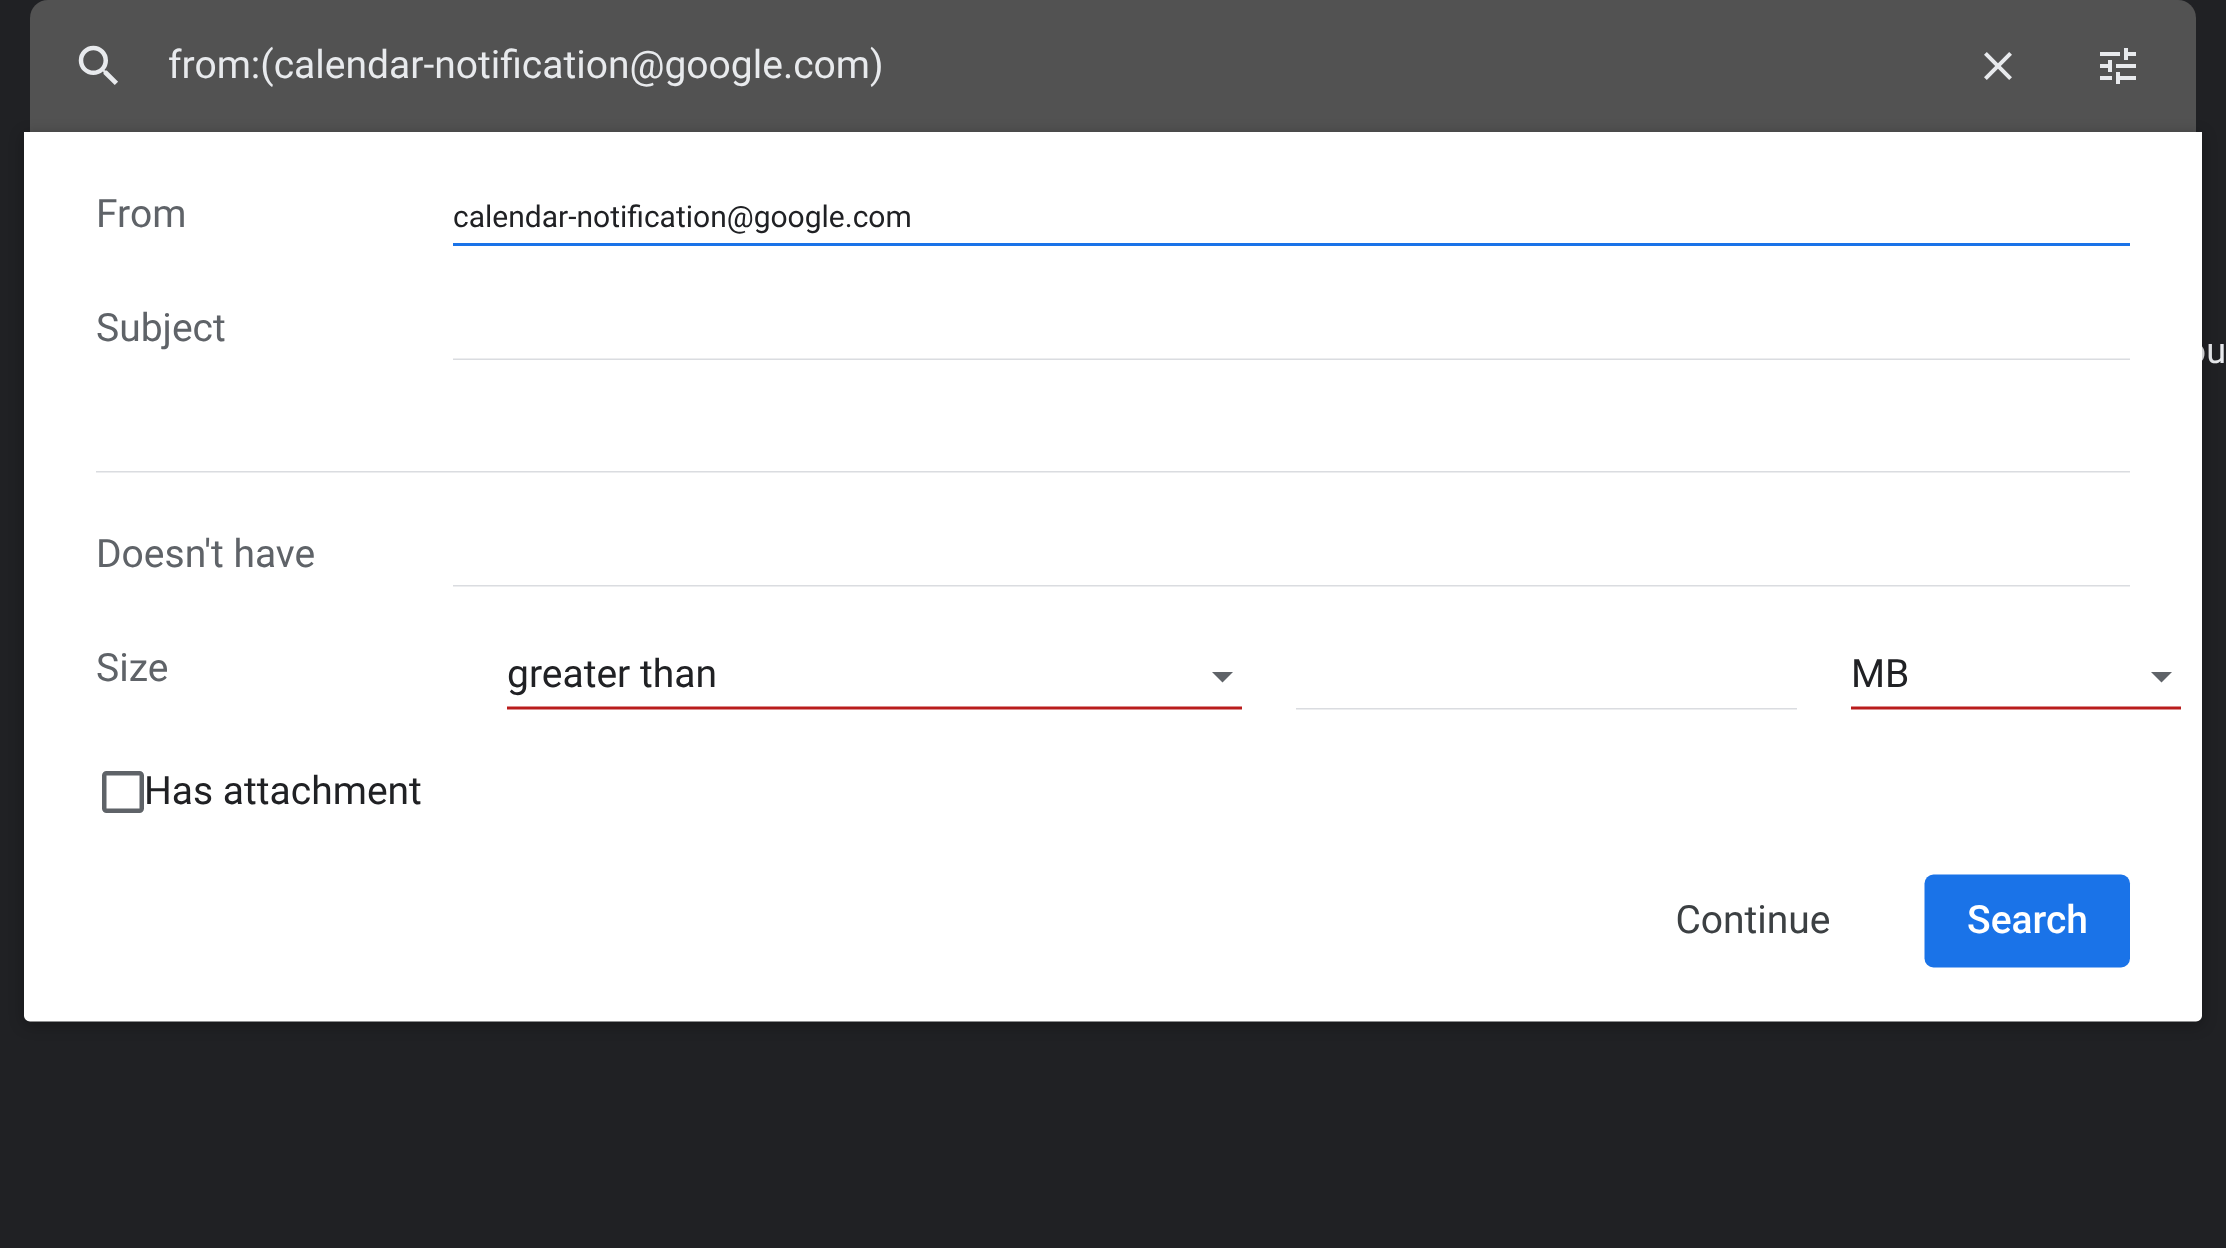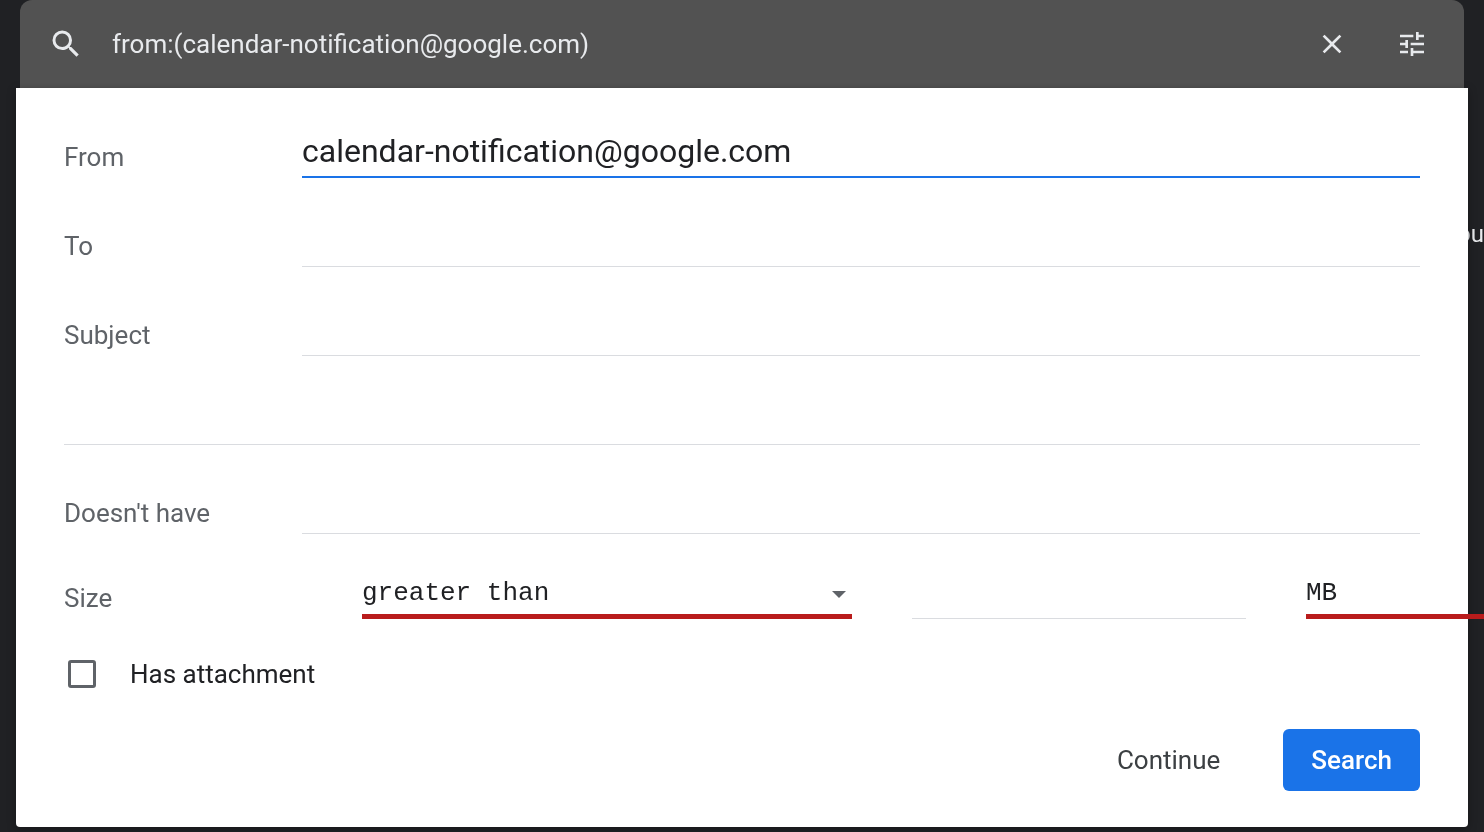--- a/index.html
+++ b/index.html
@@ -75,46 +75,44 @@
     width: 238px;
     color: #5f6368;
     font-size: 26px;
     padding-bottom: 6px;
     flex-shrink: 0;
   }
   .field-input {
     flex: 1;
     border: none;
     border-bottom: 1px solid #dadce0;
-    font-size: 32px;
+    font-size: 20px;
     color: #202124;
     padding: 4px 0 6px 0;
     outline: none;
     font-family: inherit;
     background: transparent;
   }
   .field-input.active {
     border-bottom: 2px solid #1a73e8;
   }
   .size-row {
     display: flex;
-    align-items: flex-end;
     margin-bottom: 40px;
-    gap: 60px;
+    gap: 36px;
   }
   .size-row .field-label {
     width: 238px;
   }
   .select-wrap {
     position: relative;
-    border-bottom: 5px solid #b91c1c;
-    display: flex;
-    align-items: center;
-    cursor: pointer;
-    font-family: Liberation Mono, monospace;
+    border-bottom: 2px solid #b91c1c;
+    display: flex;
+    align-items: center;
+    cursor: pointer;
   }
   .select-wrap.comparator { flex: 0 0 490px; }
   .select-wrap.unit { flex: 0 0 220px; }
   .select-value {
     font-size: 26px;
     color: #202124;
     padding: 4px 0 6px 0;
     flex: 1;
   }
   .select-caret {
@@ -130,21 +128,20 @@
     border: none;
     border-bottom: 1px solid #dadce0;
     font-size: 26px;
     padding: 4px 0 6px 0;
     outline: none;
     font-family: inherit;
   }
   .checkbox-row {
     display: flex;
     align-items: center;
-    gap: 34px;
     margin-bottom: 40px;
     margin-top: 10px;
   }
   .checkbox {
     width: 28px;
     height: 28px;
     border: 3px solid #5f6368;
     border-radius: 3px;
     cursor: pointer;
     margin-left: 4px;
@@ -209,24 +206,20 @@
   </div>
 </div>
 
 <div class="filter-panel">
 
   <div class="field-row">
     <div class="field-label">From</div>
     <input class="field-input active" type="text" value="calendar-notification@google.com" style="">
   </div>
 
-  <div class="field-row">
-    <div class="field-label">To</div>
-    <input class="field-input" type="text" value="" style="">
-  </div>
 
   <div class="field-row">
     <div class="field-label">Subject</div>
     <input class="field-input" type="text" value="" style="">
   </div>
 
   <div class="field-row">
     <input class="field-input" type="text" value="" style="">
   </div>
 

